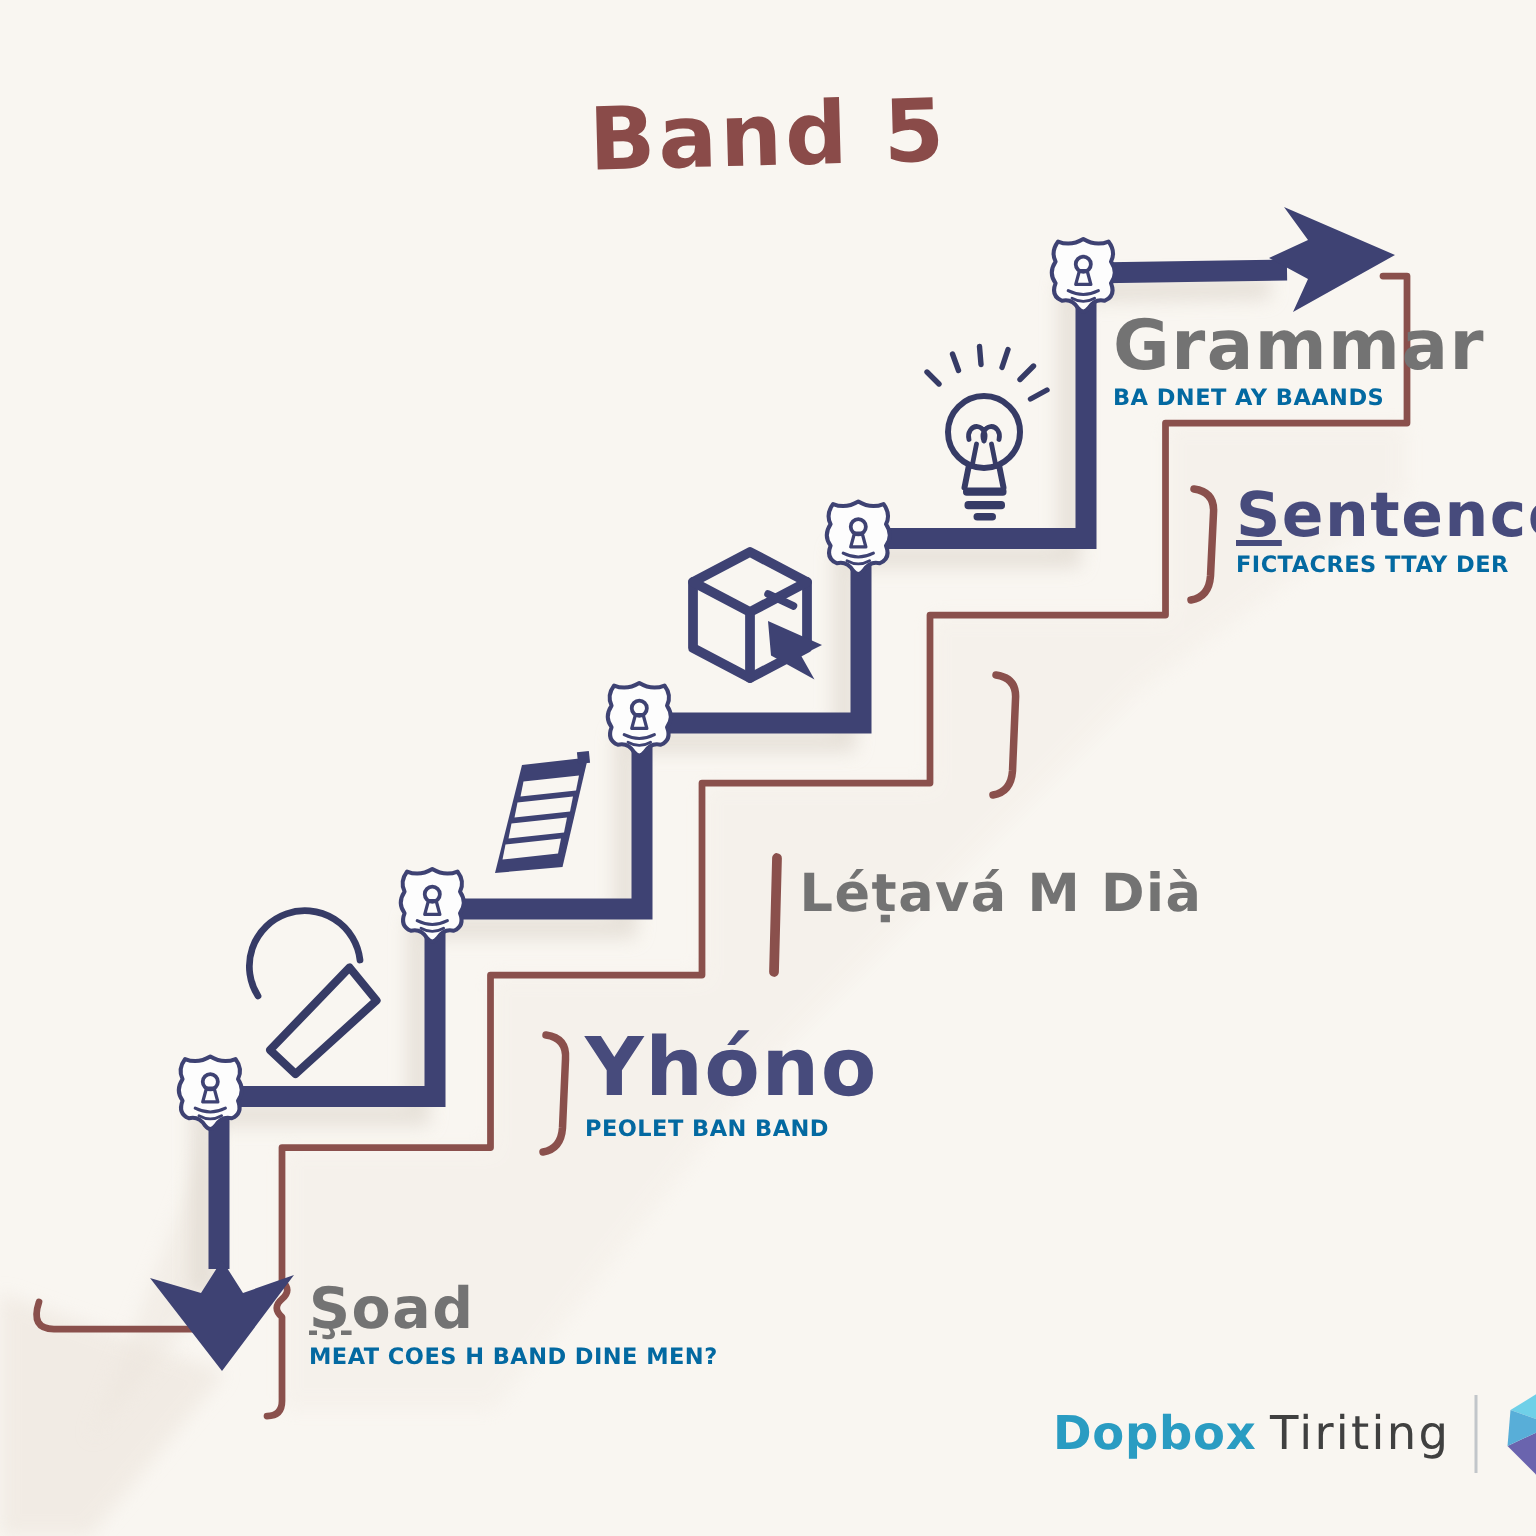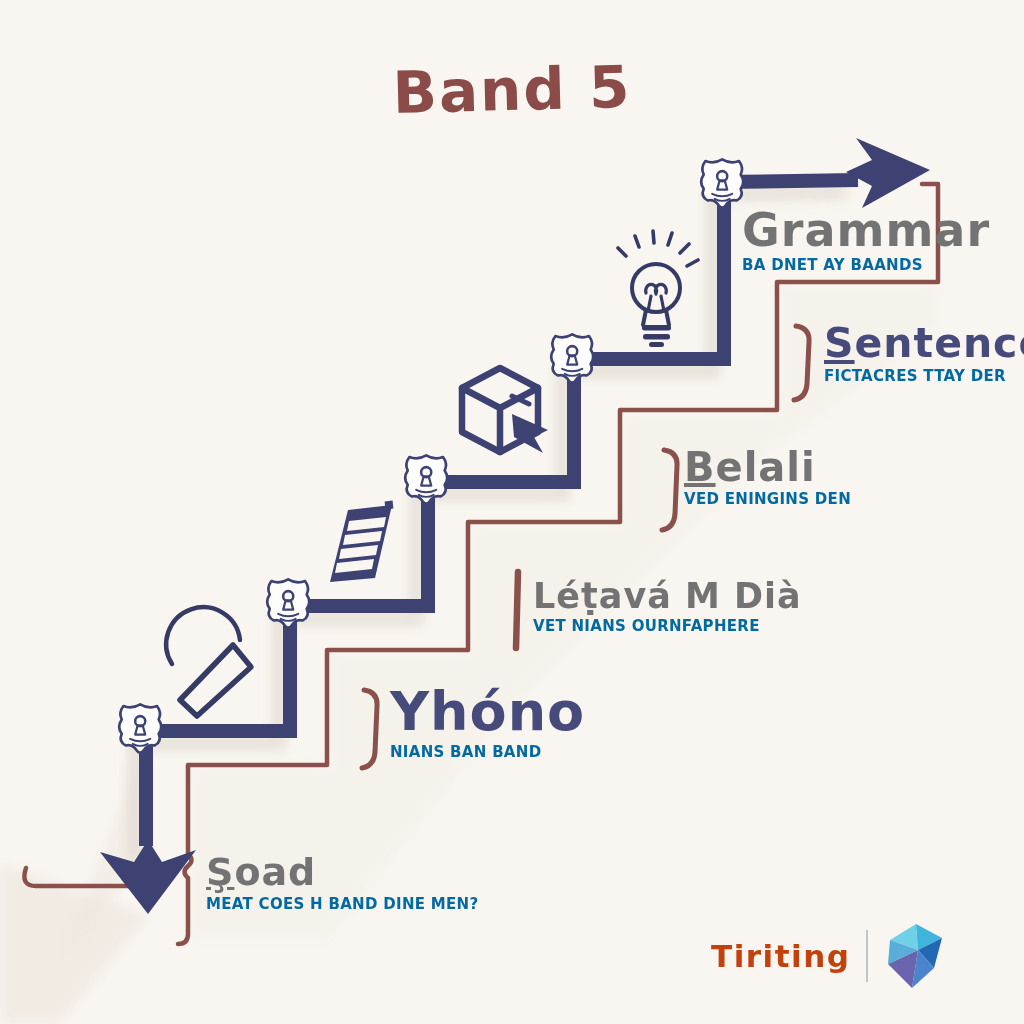--- a/index.html
+++ b/index.html
@@ -20,21 +20,21 @@
   .t.navy{color:#474b7c}
   .uf::first-letter{text-decoration:underline;}
   #lbl-grammar{left:742px;top:206px}  #lbl-grammar .t{font-size:46px}
   #lbl-sentence{left:824px;top:322px} #lbl-sentence .t{font-size:41px}
   #lbl-belali{left:684px;top:446px}   #lbl-belali .t{font-size:40px}
   #lbl-letava{left:533px;top:578px}   #lbl-letava .t{font-size:35px}
   #lbl-yhono{left:390px;top:684px}    #lbl-yhono .t{font-size:54px}
   #lbl-soad{left:206px;top:853px}     #lbl-soad .t{font-size:38px}
   .logo{position:absolute;left:702px;top:920px;display:flex;align-items:center;}
   .logo .brand{font-size:31px;font-weight:bold;color:#2a9cc2;letter-spacing:0.5px;}
-  .logo .suffix{font-size:31px;font-weight:700;color:#c2410c;letter-spacing:1.5px;margin-left:9px;text-align:center;}
+  .logo .suffix{font-size:31px;font-weight:400;color:#404040;letter-spacing:1.5px;margin-left:9px;text-align:center;}
   .logo .divider{width:2px;height:52px;background:#c2c6ca;margin-left:16px;margin-right:14px;}
 </style>
 </head>
 <body>
 
 <div class="canvas">
 
   <svg class="art" viewBox="0 0 1024 1024">
     <defs>
       <filter id="soft" x="-30%" y="-30%" width="160%" height="160%">
@@ -116,40 +116,36 @@
   </svg>
 
   <h1 class="title">Band 5</h1>
 
   <div class="step" id="lbl-soad">
     <span class="t maroon uf">Şoad</span>
     <span class="s">MEAT COES H BAND DINE MEN?</span>
   </div>
   <div class="step" id="lbl-yhono">
     <span class="t navy">Yhóno</span>
-    <span class="s">NIANS BAN BAND</span>
+    <span class="s">PEOLET BAN BAND</span>
   </div>
   <div class="step" id="lbl-letava">
     <span class="t maroon">Léṭavá M Dià</span>
-    <span class="s">VET NIANS OURNFAPHERE</span>
-  </div>
-  <div class="step" id="lbl-belali">
-    <span class="t maroon uf">Belali</span>
-    <span class="s">VED ENINGINS DEN</span>
   </div>
   <div class="step" id="lbl-sentence">
     <span class="t navy uf">Sentence</span>
     <span class="s">FICTACRES TTAY DER</span>
   </div>
   <div class="step" id="lbl-grammar">
     <span class="t maroon">Grammar</span>
     <span class="s">BA DNET AY BAANDS</span>
   </div>
 
   <div class="logo">
+    <span class="brand">Dopbox</span>
     <span class="suffix">Tiriting</span>
     <div class="divider"></div>
     <svg width="64" height="72" viewBox="0 0 64 72">
       <polygon points="8,20 34,4 36,30" fill="#6fd0e8"></polygon>
       <polygon points="34,4 60,18 36,30" fill="#3fb4dc"></polygon>
       <polygon points="60,18 52,48 36,30" fill="#2468b4"></polygon>
       <polygon points="52,48 30,68 36,30" fill="#4a84cc"></polygon>
       <polygon points="30,68 6,44 36,30" fill="#6a64ae"></polygon>
       <polygon points="6,44 8,20 36,30" fill="#58aed8"></polygon>
     </svg>

